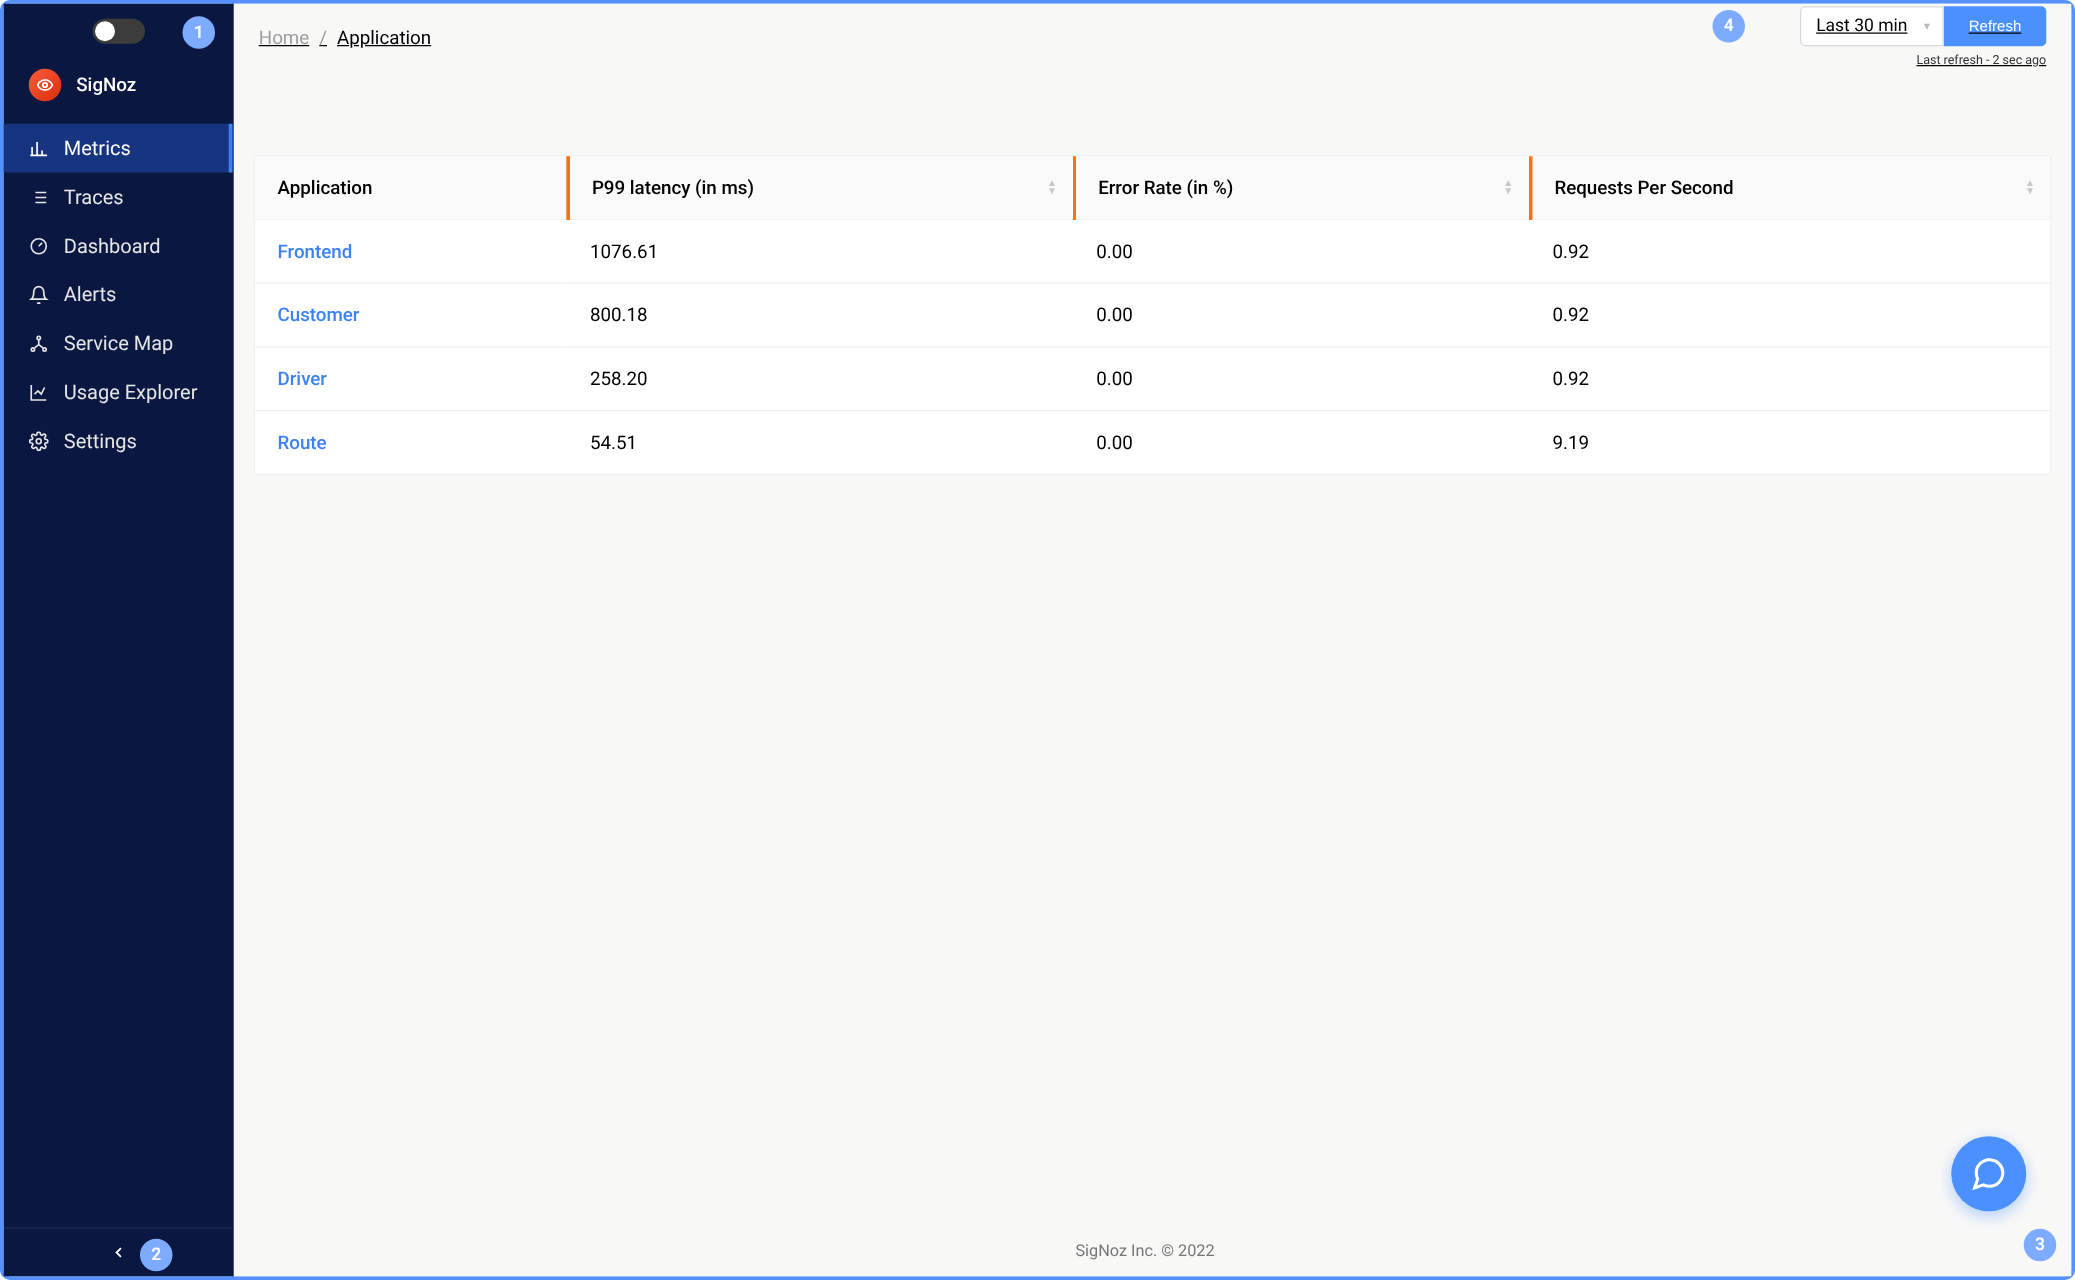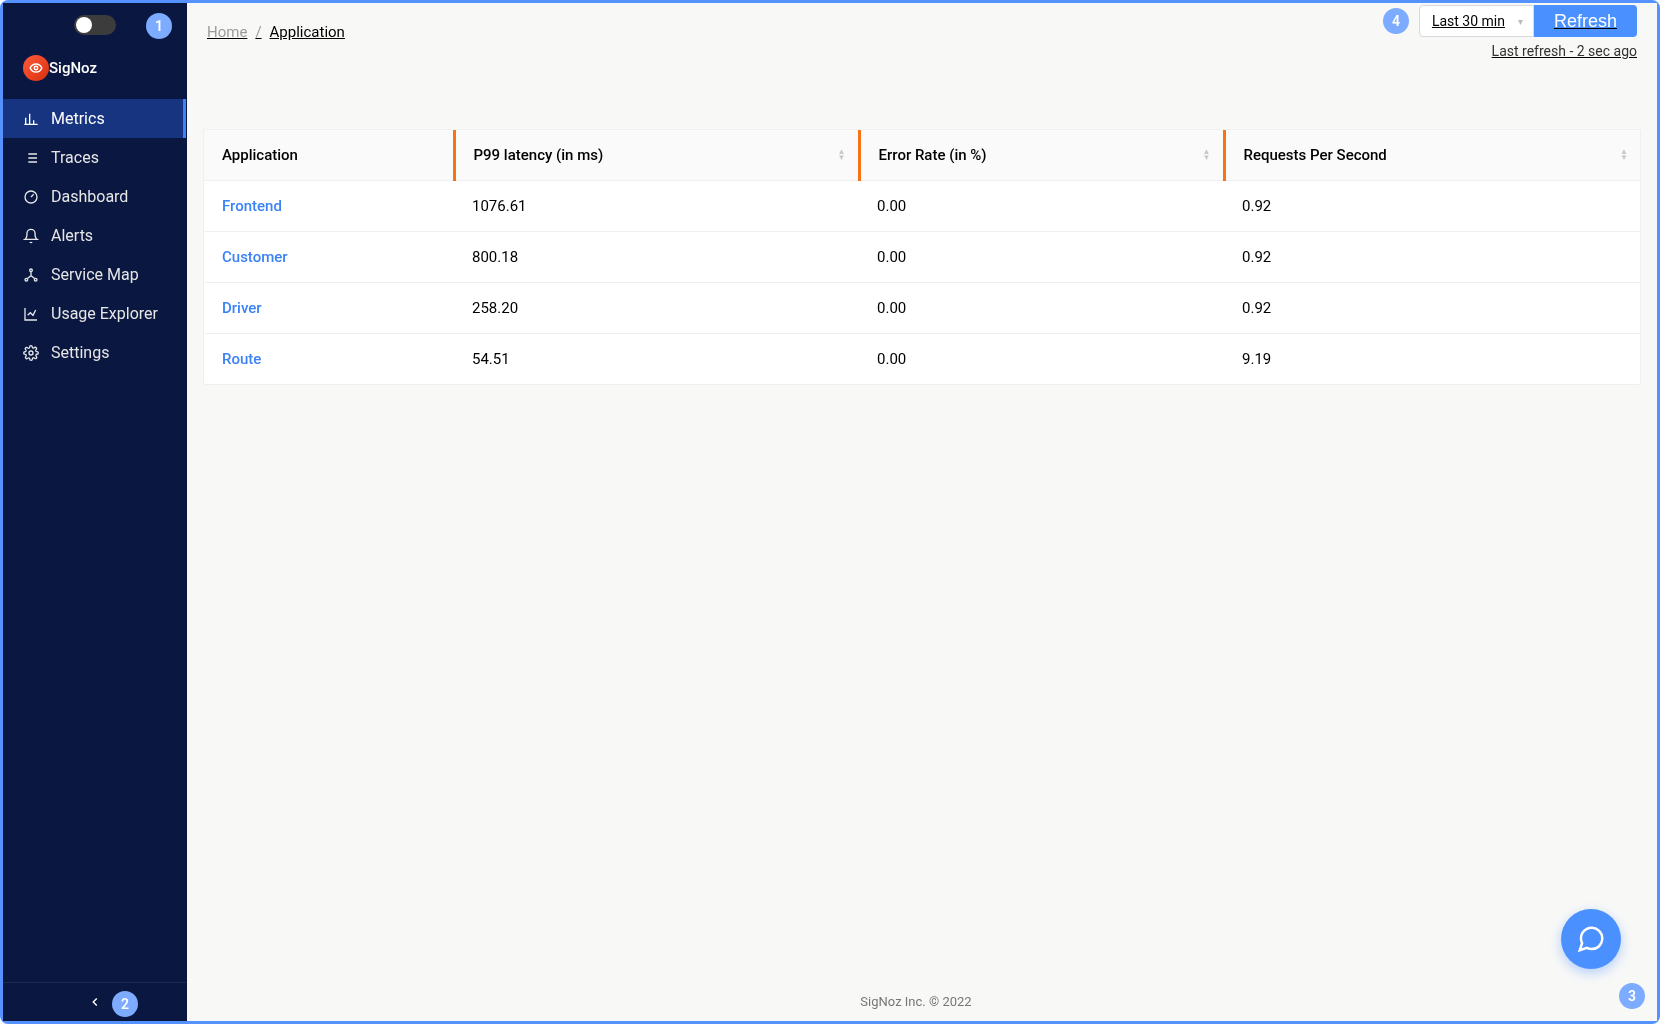--- a/index.html
+++ b/index.html
@@ -62,21 +62,21 @@
     align-items: center;
     justify-content: center;
     font-size: 14px;
     font-weight: 600;
     position: absolute;
   }
   .sidebar-brand {
     display: flex;
     align-items: center;
     padding: 12px 20px 18px;
-    gap: 0;
+    gap: 12px;
     text-align: right;
   }
   .brand-logo {
     width: 26px;
     height: 26px;
     background: linear-gradient(135deg,#ff5b3a,#d62f0e);
     border-radius: 50%;
     display: flex;
     align-items: center;
     justify-content: center;
@@ -163,39 +163,40 @@
     border: 1px solid #d9d9d9;
     background: #fff;
     padding: 0 28px 0 12px;
     font-size: 14px;
     border-radius: 4px 0 0 4px;
     cursor: pointer;
     position: relative;
     display: flex;
     align-items: center;
     color: #000;
+    margin-left: 34px;
   }
   .time-select .chev {
     position: absolute;
     right: 10px;
     color: #bbb;
     font-size: 10px;
   }
   .refresh-btn {
     height: 32px;
     background: #4a90ff;
     color: #fff;
     border: none;
     padding: 0 20px;
-    font-size: 18px;
+    font-size: 12px;
     border-radius: 0 4px 4px 0;
     cursor: pointer;
   }
   .last-refresh {
-    font-size: 14px;
+    font-size: 10px;
     color: #333;
   }
   
   .table-wrap {
     margin: 70px 16px 0;
     background: #fff;
     border: 1px solid #f0f0f0;
     border-radius: 2px;
   }
   table {

